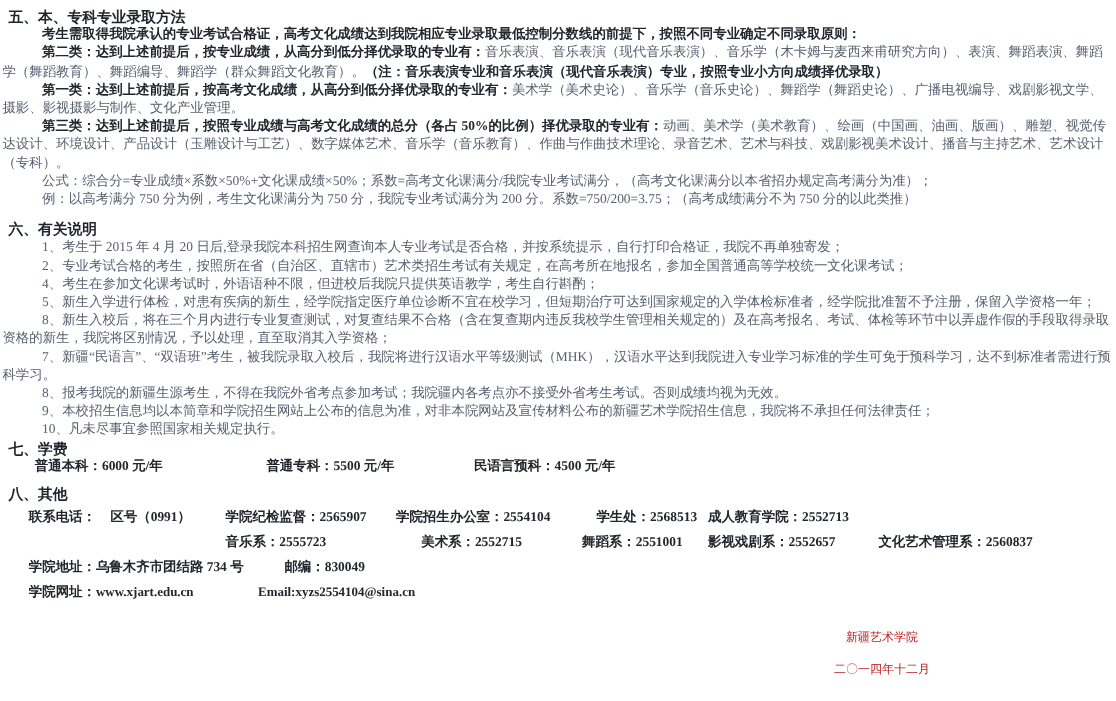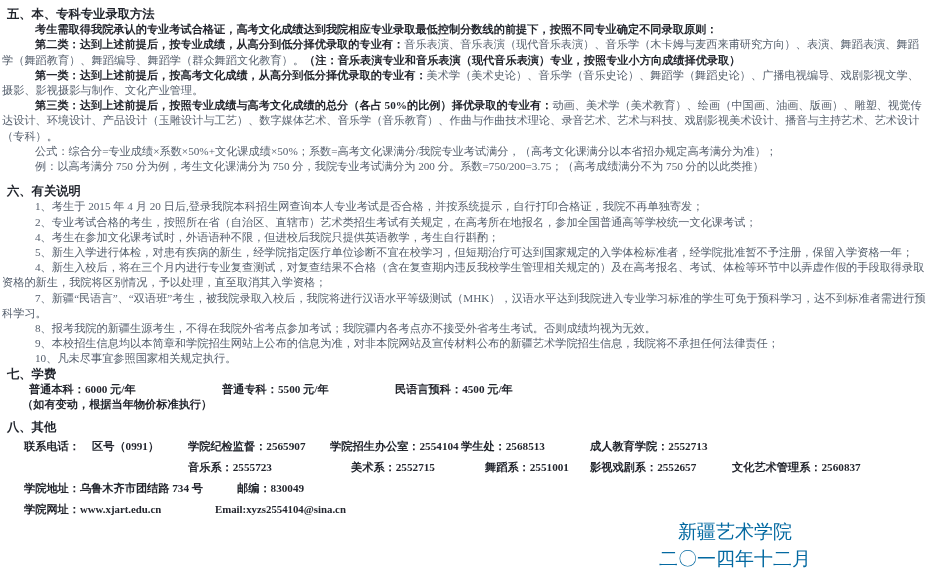--- a/index.html
+++ b/index.html
@@ -29,63 +29,62 @@
   .mt8{margin-top:8px;}
   .abs-row{position:relative;height:15.2px;}
   .abs-row.tall{height:21px;}
   .abs-row span{position:absolute;top:0;white-space:nowrap;font-family:Liberation Serif, serif;}
   .note-line{margin:0 0 0 20px;font-weight:bold;color:#23262e;}
   .mono{font-family:"DejaVu Sans Mono","Liberation Mono",monospace;font-size:10.8px;text-align:center;}
   .footer{
     position:absolute;
     left:600px;top:518px;width:270px;
     text-align:center;
-    font-size:19px;line-height:27px;
-    color:#0369a1;
+    font-size:10px;line-height:27px;
+    color:#b91c1c;
   }
 </style>
 </head>
 <body>
 
 <div class="page">
 
   <div class="sec-h">五、本、专科专业录取方法</div>
   <p class="para b">考生需取得我院承认的专业考试合格证，高考文化成绩达到我院相应专业录取最低控制分数线的前提下，按照不同专业确定不同录取原则：</p>
   <p class="para"><span class="b">第二类：达到上述前提后，按专业成绩，从高分到低分择优录取的专业有：</span><span class="lt">音乐表演、音乐表演（现代音乐表演）、音乐学（木卡姆与麦西来甫研究方向）、表演、舞蹈表演、舞蹈学（舞蹈教育）、舞蹈编导、舞蹈学（群众舞蹈文化教育）。</span><span class="b">（注：音乐表演专业和音乐表演（现代音乐表演）专业，按照专业小方向成绩择优录取）</span></p>
   <p class="para"><span class="b" style="position:static">第一类：达到上述前提后，按高考文化成绩，从高分到低分择优录取的专业有：</span><span class="lt">美术学（美术史论）、音乐学（音乐史论）、舞蹈学（舞蹈史论）、广播电视编导、戏剧影视文学、摄影、影视摄影与制作、文化产业管理。</span></p>
   <p class="para"><span class="b">第三类：达到上述前提后，按照专业成绩与高考文化成绩的总分（各占 50%的比例）择优录取的专业有：</span><span class="lt">动画、美术学（美术教育）、绘画（中国画、油画、版画）、雕塑、视觉传达设计、环境设计、产品设计（玉雕设计与工艺）、数字媒体艺术、音乐学（音乐教育）、作曲与作曲技术理论、录音艺术、艺术与科技、戏剧影视美术设计、播音与主持艺术、艺术设计（专科）。</span></p>
   <p class="para lt">公式：综合分=专业成绩×系数×50%+文化课成绩×50%；系数=高考文化课满分/我院专业考试满分，（高考文化课满分以本省招办规定高考满分为准）；</p>
   <p class="para lt">例：以高考满分 750 分为例，考生文化课满分为 750 分，我院专业考试满分为 200 分。系数=750/200=3.75；（高考成绩满分不为 750 分的以此类推）</p>
 
   <div class="sec-h mt10">六、有关说明</div>
   <p class="para lt">1、考生于 2015 年 4 月 20 日后,登录我院本科招生网查询本人专业考试是否合格，并按系统提示，自行打印合格证，我院不再单独寄发；</p>
   <p class="para lt">2、专业考试合格的考生，按照所在省（自治区、直辖市）艺术类招生考试有关规定，在高考所在地报名，参加全国普通高等学校统一文化课考试；</p>
   <p class="para lt">4、考生在参加文化课考试时，外语语种不限，但进校后我院只提供英语教学，考生自行斟酌；</p>
   <p class="para lt">5、新生入学进行体检，对患有疾病的新生，经学院指定医疗单位诊断不宜在校学习，但短期治疗可达到国家规定的入学体检标准者，经学院批准暂不予注册，保留入学资格一年；</p>
-  <p class="para lt">4、新生入校后，将在三个月内进行专业复查测试，对复查结果不合格（含在复查期内违反我校学生管理相关规定的）及在高考报名、考试、体检等环节中以弄虚作假的手段取得录取资格的新生，我院将区别情况，予以处理，直至取消其入学资格；</p>
+  <p class="para lt">8、新生入校后，将在三个月内进行专业复查测试，对复查结果不合格（含在复查期内违反我校学生管理相关规定的）及在高考报名、考试、体检等环节中以弄虚作假的手段取得录取资格的新生，我院将区别情况，予以处理，直至取消其入学资格；</p>
   <p class="para lt">7、新疆“民语言”、“双语班”考生，被我院录取入校后，我院将进行汉语水平等级测试（MHK），汉语水平达到我院进入专业学习标准的学生可免于预科学习，达不到标准者需进行预科学习。</p>
   <p class="para lt">8、报考我院的新疆生源考生，不得在我院外省考点参加考试；我院疆内各考点亦不接受外省考生考试。否则成绩均视为无效。</p>
   <p class="para lt">9、本校招生信息均以本简章和学院招生网站上公布的信息为准，对非本院网站及宣传材料公布的新疆艺术学院招生信息，我院将不承担任何法律责任；</p>
   <p class="para lt">10、凡未尽事宜参照国家相关规定执行。</p>
 
   <div class="sec-h">七、学费</div>
   <div class="abs-row">
     <span class="b" style="left:27px">普通本科：6000 元/年</span>
     <span class="b" style="left:220px">普通专科：5500 元/年</span>
     <span class="b" style="left:393px">民语言预科：4500 元/年</span>
   </div>
-  <p class="note-line">（如有变动，根据当年物价标准执行）</p>
 
   <div class="sec-h mt8">八、其他</div>
   <div class="abs-row tall" style="margin-top:4px">
     <span class="b" style="left:22px">联系电话：</span>
     <span class="b" style="left:90px">区号（0991）</span>
     <span class="b" style="left:186px">学院纪检监督：2565907</span>
     <span class="b" style="left:328px">学院招生办公室：2554104</span>
-    <span class="b" style="left:459px">学生处：2568513</span>
+    <span class="b" style="left:495px">学生处：2568513</span>
     <span class="b" style="left:588px">成人教育学院：2552713</span>
   </div>
   <div class="abs-row tall">
     <span class="b" style="left:186px">音乐系：2555723</span>
     <span class="b" style="left:349px">美术系：2552715</span>
     <span class="b" style="left:483px">舞蹈系：2551001</span>
     <span class="b" style="left:588px">影视戏剧系：2552657</span>
     <span class="b" style="left:730px">文化艺术管理系：2560837</span>
   </div>
   <div class="abs-row" style="height:21px">

